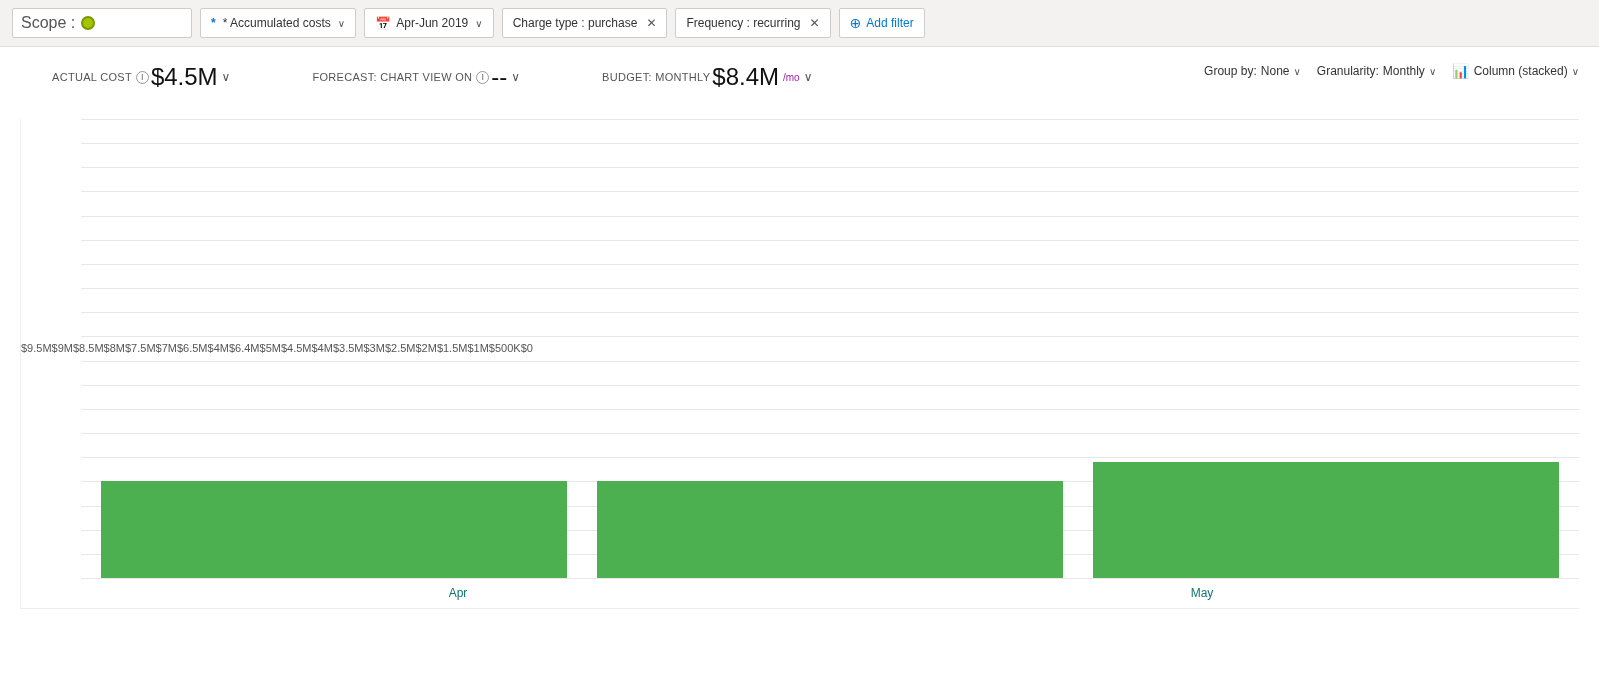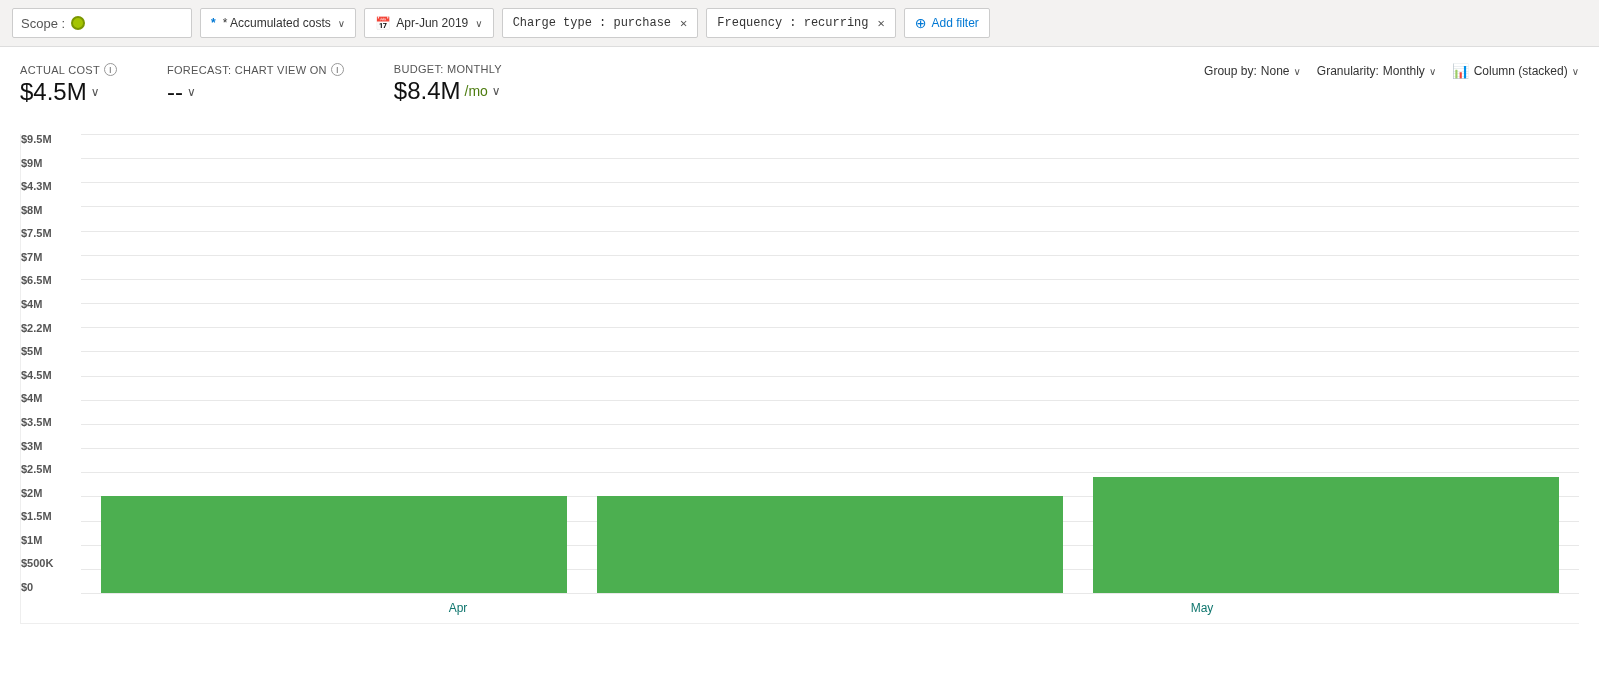--- a/index.html
+++ b/index.html
@@ -31,39 +31,38 @@
     }
     .scope-dot {
       width: 14px;
       height: 14px;
       border-radius: 50%;
       background: #a4c400;
       border: 2px solid #7a9600;
       flex-shrink: 0;
     }
     .scope-text {
-      font-size: 13px;
+      font-size: 16px;
       color: #555;
     }
     .filter-pill {
       display: flex;
       align-items: center;
       background: white;
       border: 1px solid #ccc;
       border-radius: 2px;
       padding: 4px 10px;
       gap: 5px;
       height: 30px;
       cursor: pointer;
       font-size: 12px;
       white-space: nowrap;
     }
     .filter-pill.active-filter {
       background: white;
-      font-family: Liberation Mono, monospace;
     }
     .filter-pill .pill-icon {
       font-size: 13px;
       color: #555;
     }
     .filter-pill .chevron {
       font-size: 10px;
       color: #555;
       margin-left: 2px;
     }
@@ -98,22 +97,23 @@
       min-height: calc(677px - 47px);
     }
     .metrics-row {
       display: flex;
       align-items: flex-start;
       gap: 50px;
       margin-bottom: 16px;
     }
     .metric-block {
       display: flex;
-      flex-direction: column;
+      flex-direction: row;
       gap: 2px;
+      margin-left: 32px;
     }
     .metric-label {
       font-size: 11px;
       color: #555;
       text-transform: uppercase;
       letter-spacing: 0.3px;
       display: flex;
       align-items: center;
       gap: 4px;
     }
@@ -136,22 +136,22 @@
       display: flex;
       align-items: center;
       gap: 4px;
     }
     .metric-value .chevron-down {
       font-size: 12px;
       color: #555;
       cursor: pointer;
     }
     .metric-value .suffix {
-      font-size: 14px;
-      color: #4d7c0f;
+      font-size: 10px;
+      color: #a21caf;
     }
     .chart-controls {
       display: flex;
       align-items: center;
       gap: 16px;
       margin-left: auto;
     }
     .chart-control-item {
       display: flex;
       align-items: center;
@@ -177,25 +177,24 @@
       border-left: 1px solid #eee;
       border-bottom: 1px solid #eee;
     }
     .y-axis {
       position: absolute;
       left: 0;
       top: 0;
       bottom: 30px;
       width: 60px;
       display: flex;
-      flex-direction: column;
+      flex-direction: row;
       justify-content: space-between;
-      align-items: flex-start;
+      align-items: center;
       padding-right: 8px;
-      font-weight: bold;
     }
     .y-label {
       font-size: 11px;
       color: #555;
       line-height: 1;
     }
     .grid-lines {
       position: absolute;
       left: 60px;
       right: 0;
@@ -346,27 +345,27 @@
         <span class="chevron">∨</span>
       </div>
     </div>
   </div>
 
   <div class="chart-area" id="chart-container">
 
     <div class="y-axis" id="y-axis">
         <div class="y-label">$9.5M</div>
         <div class="y-label">$9M</div>
-        <div class="y-label">$4.3M</div>
+        <div class="y-label">$8.5M</div>
         <div class="y-label">$8M</div>
         <div class="y-label">$7.5M</div>
         <div class="y-label">$7M</div>
         <div class="y-label">$6.5M</div>
         <div class="y-label">$4M</div>
-        <div class="y-label">$2.2M</div>
+        <div class="y-label">$6.4M</div>
         <div class="y-label">$5M</div>
         <div class="y-label">$4.5M</div>
         <div class="y-label">$4M</div>
         <div class="y-label">$3.5M</div>
         <div class="y-label">$3M</div>
         <div class="y-label">$2.5M</div>
         <div class="y-label">$2M</div>
         <div class="y-label">$1.5M</div>
         <div class="y-label">$1M</div>
         <div class="y-label">$500K</div>

